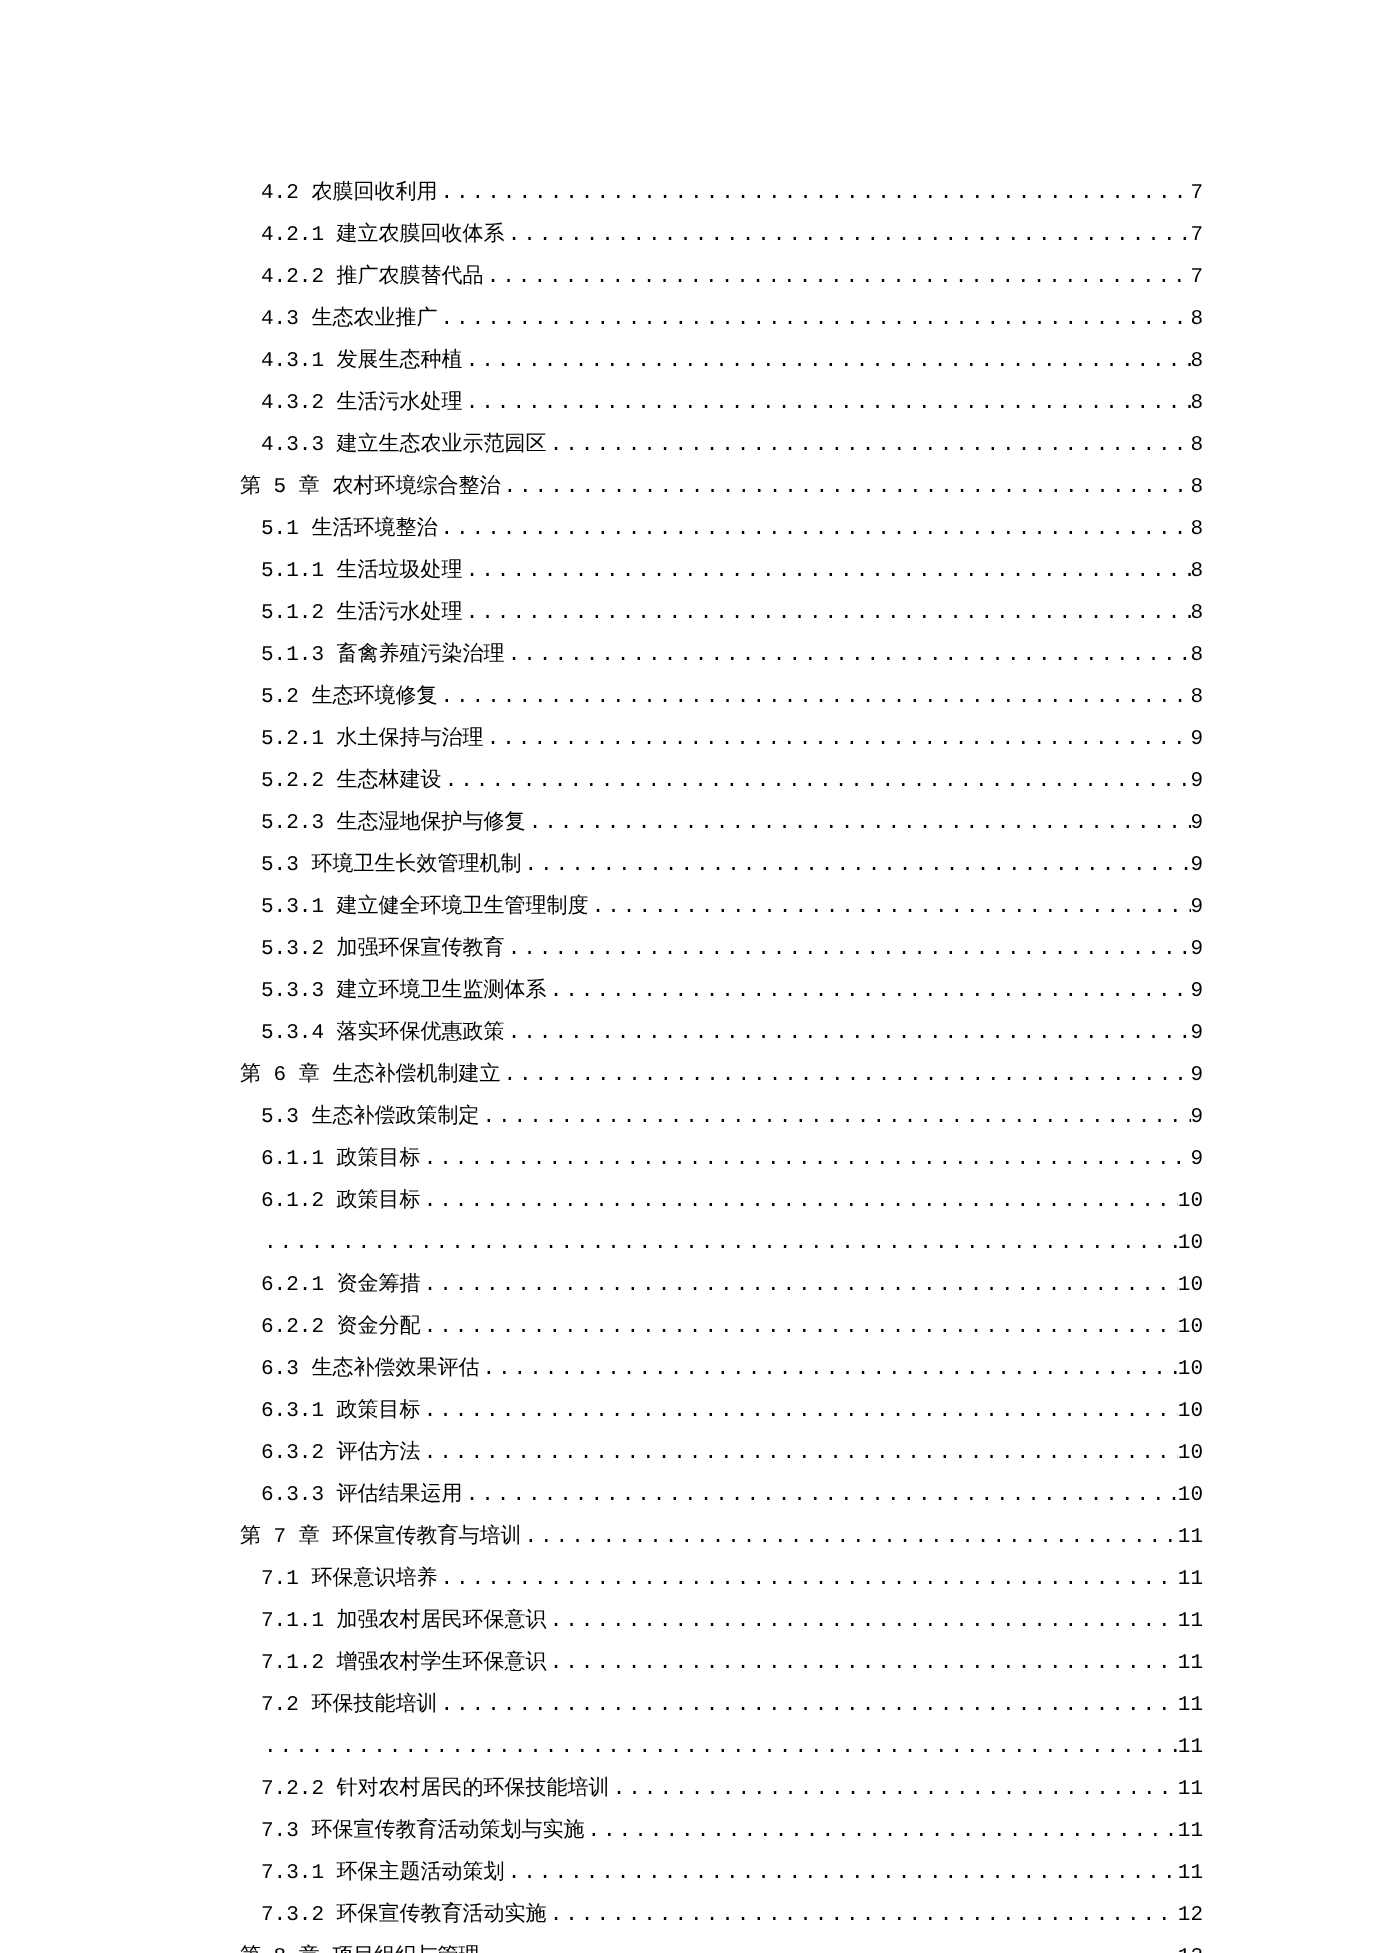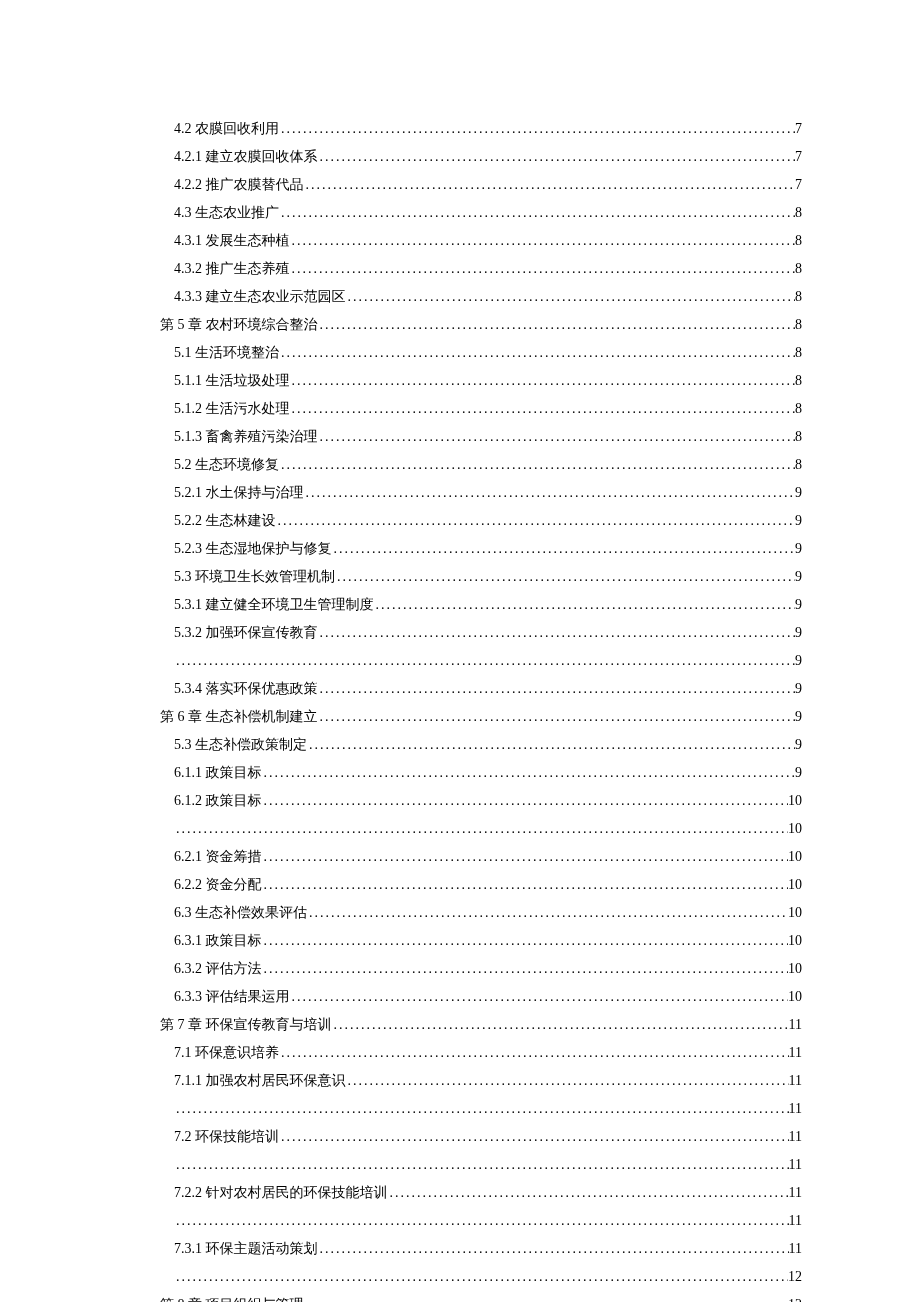--- a/index.html
+++ b/index.html
@@ -13,20 +13,21 @@
     padding: 115px 118px 100px 160px;
     box-sizing: border-box;
   }
   .toc-line {
     display: flex;
     align-items: flex-start;
     font-size: 14px;
     color: #000;
     line-height: 2.0;
     white-space: nowrap;
+    font-family: Liberation Mono, monospace;
   }
   .toc-line.level1 { padding-left: 0; }
   .toc-line.level2 { padding-left: 14px; }
   .toc-label {
     flex: 0 0 auto;
   }
   .toc-dots {
     flex: 1 1 auto;
     overflow: hidden;
     letter-spacing: 2px;
@@ -64,21 +65,21 @@
         <span class="toc-label">4.3 生态农业推广</span>
         <span class="toc-dots"></span>
         <span class="toc-page">8</span>
       </div>
       <div class="toc-line level2">
         <span class="toc-label">4.3.1 发展生态种植</span>
         <span class="toc-dots"></span>
         <span class="toc-page">8</span>
       </div>
       <div class="toc-line level2">
-        <span class="toc-label">4.3.2 推广生态养殖</span>
+        <span class="toc-label">4.3.2 生活污水处理</span>
         <span class="toc-dots"></span>
         <span class="toc-page">8</span>
       </div>
       <div class="toc-line level2">
         <span class="toc-label">4.3.3 建立生态农业示范园区</span>
         <span class="toc-dots"></span>
         <span class="toc-page">8</span>
       </div>
       <div class="toc-line level1">
         <span class="toc-label">第 5 章 农村环境综合整治</span>
@@ -134,20 +135,21 @@
         <span class="toc-label">5.3.1 建立健全环境卫生管理制度</span>
         <span class="toc-dots"></span>
         <span class="toc-page">9</span>
       </div>
       <div class="toc-line level2">
         <span class="toc-label">5.3.2 加强环保宣传教育</span>
         <span class="toc-dots"></span>
         <span class="toc-page">9</span>
       </div>
       <div class="toc-line level2">
+        <span class="toc-label">5.3.3 建立环境卫生监测体系</span>
         <span class="toc-dots"></span>
         <span class="toc-page">9</span>
       </div>
       <div class="toc-line level2">
         <span class="toc-label">5.3.4 落实环保优惠政策</span>
         <span class="toc-dots"></span>
         <span class="toc-page">9</span>
       </div>
       <div class="toc-line level1">
         <span class="toc-label">第 6 章 生态补偿机制建立</span>
@@ -212,47 +214,50 @@
         <span class="toc-label">7.1 环保意识培养</span>
         <span class="toc-dots"></span>
         <span class="toc-page">11</span>
       </div>
       <div class="toc-line level2">
         <span class="toc-label">7.1.1 加强农村居民环保意识</span>
         <span class="toc-dots"></span>
         <span class="toc-page">11</span>
       </div>
       <div class="toc-line level2">
+        <span class="toc-label">7.1.2 增强农村学生环保意识</span>
         <span class="toc-dots"></span>
         <span class="toc-page">11</span>
       </div>
       <div class="toc-line level2">
         <span class="toc-label">7.2 环保技能培训</span>
         <span class="toc-dots"></span>
         <span class="toc-page">11</span>
       </div>
       <div class="toc-line level2">
         <span class="toc-dots"></span>
         <span class="toc-page">11</span>
       </div>
       <div class="toc-line level2">
         <span class="toc-label">7.2.2 针对农村居民的环保技能培训</span>
         <span class="toc-dots"></span>
         <span class="toc-page">11</span>
       </div>
       <div class="toc-line level2">
+        <span class="toc-label">7.3 环保宣传教育活动策划与实施</span>
         <span class="toc-dots"></span>
         <span class="toc-page">11</span>
       </div>
       <div class="toc-line level2">
         <span class="toc-label">7.3.1 环保主题活动策划 </span>
         <span class="toc-dots"></span>
         <span class="toc-page">11</span>
       </div>
       <div class="toc-line level2">
+        <span class="toc-label">7.3.2 环保宣传教育活动实施</span>
         <span class="toc-dots"></span>
         <span class="toc-page">12</span>
       </div>
       <div class="toc-line level1">
         <span class="toc-label">第 8 章 项目组织与管理</span>
         <span class="toc-dots"></span>
         <span class="toc-page">12</span>
       </div>
     </div>
 </div>

